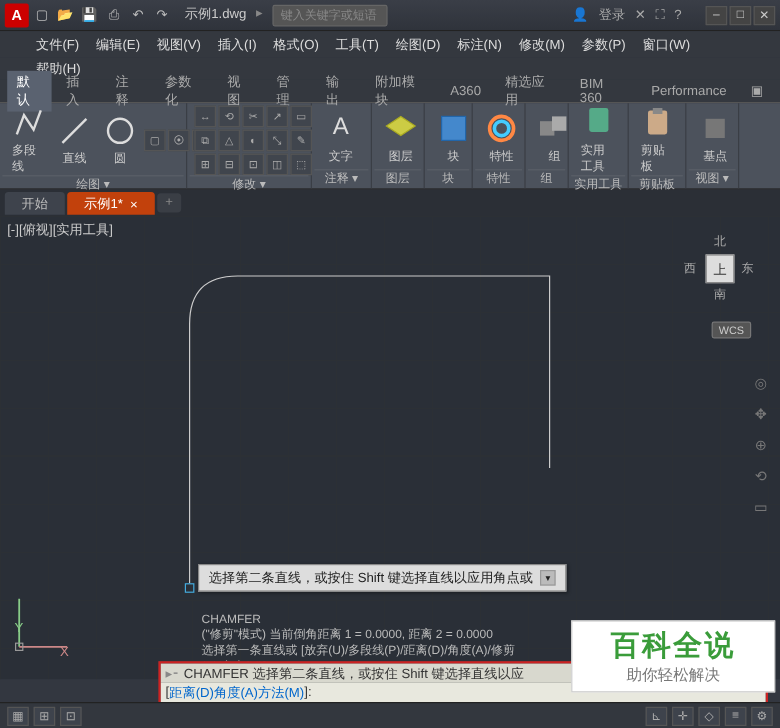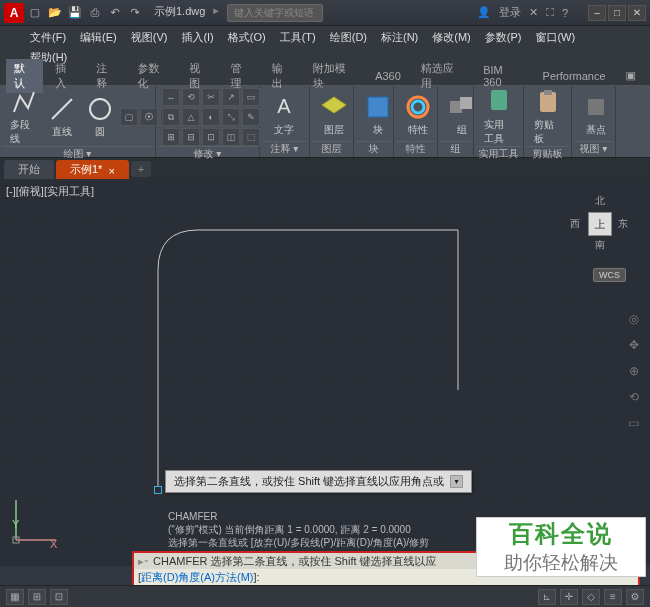--- a/index.html
+++ b/index.html
@@ -57,21 +57,21 @@
 .cmdline-wrap .kw{color:#06c}
 .cmdclose{position:absolute;left:134px;bottom:38px;width:14px;height:14px;background:#555;color:#ccc;display:flex;align-items:center;justify-content:center;font-size:10px}
 .layout-tabs{position:absolute;left:6px;bottom:2px;display:flex;gap:0;font-size:10px}
 .layout-tabs span{padding:2px 10px;background:#3a3e45;color:#bbb;border:1px solid #555}
 .layout-tabs .active{background:#ddd;color:#333}
 .layout-tabs .plus{padding:2px 6px}
 .statusbar{height:22px;background:#33373e;display:flex;align-items:center;padding:0 6px;gap:4px;font-size:10px;color:#aaa;border-top:1px solid #222}
 .sb-btn{width:18px;height:16px;background:#3e434c;border:1px solid #555;display:flex;align-items:center;justify-content:center}
 .watermark{position:absolute;right:4px;bottom:30px;width:170px;height:60px;background:#fff;border:1px solid #ccc;display:flex;flex-direction:column;align-items:center;justify-content:center}
 .watermark .big{font-size:24px;font-weight:bold;color:#3a9c3a;letter-spacing:2px}
-.watermark .small{font-size:19px;color:#777}
+.watermark .small{font-size:13px;color:#777}
 </style>
 </head>
 <body>
 
 <div class="titlebar">
  <div class="app-logo">A</div>
  <div class="qat">
   <span>▢</span>
   <span>📂</span>
   <span>💾</span>

